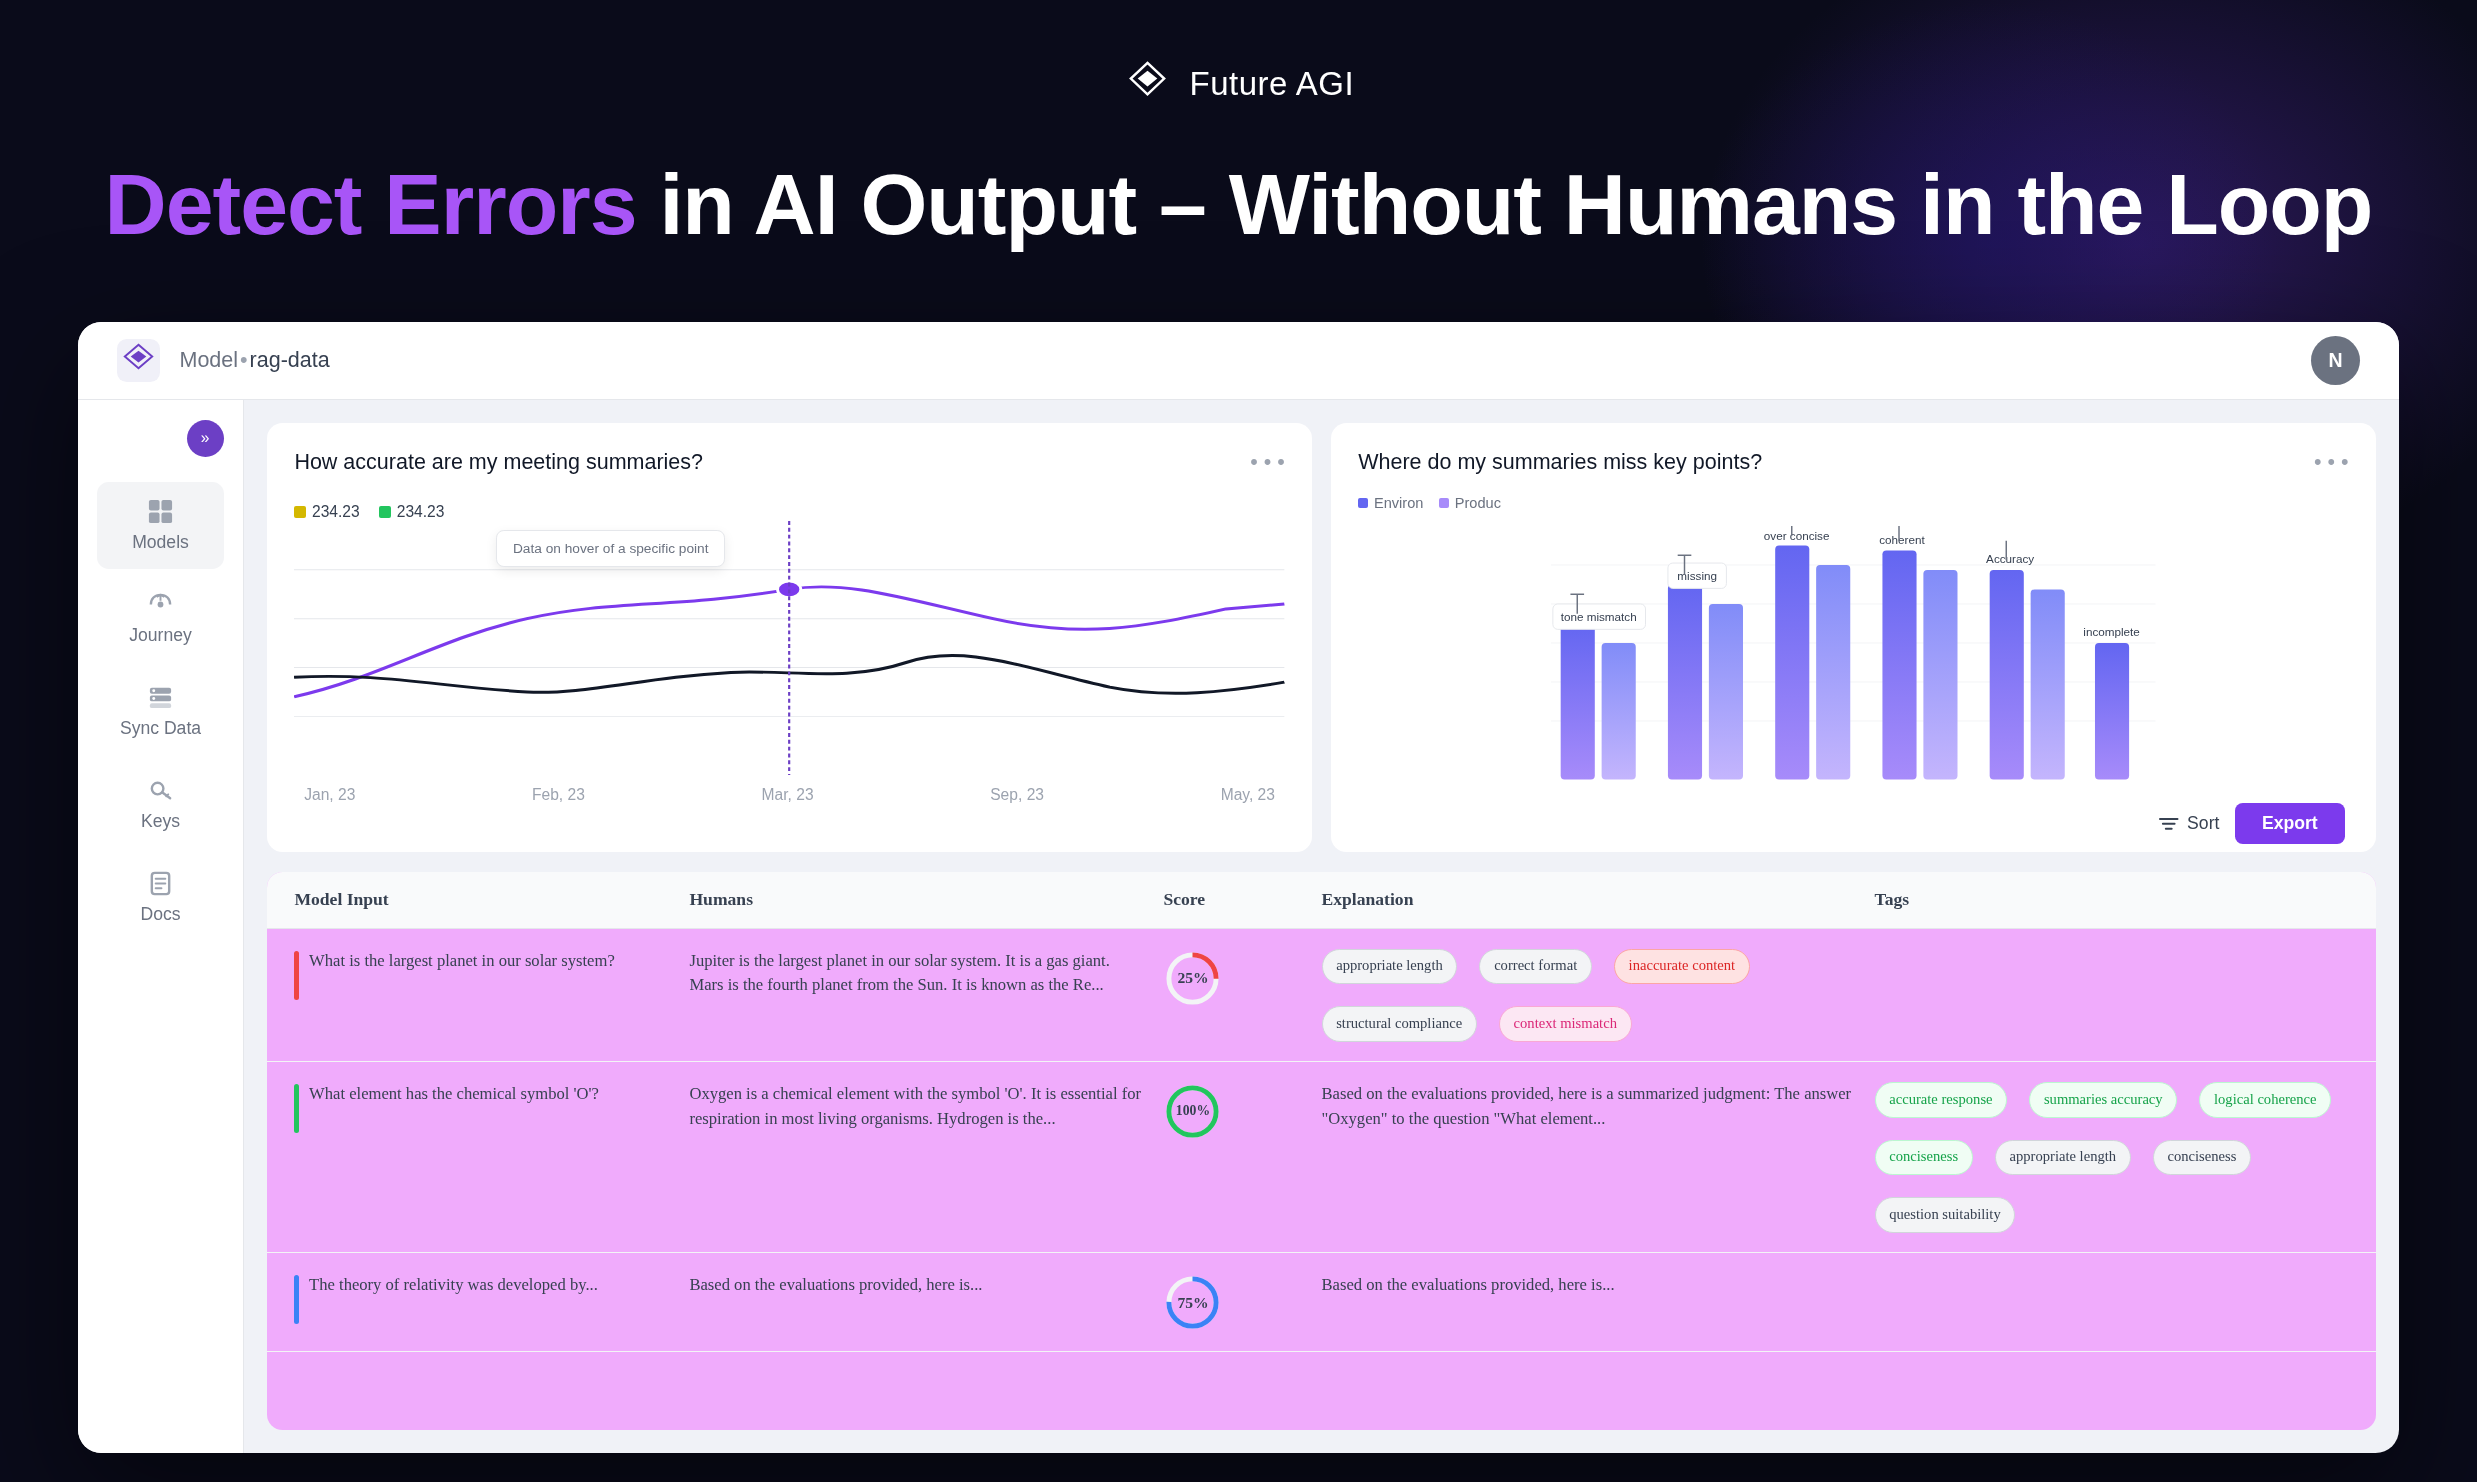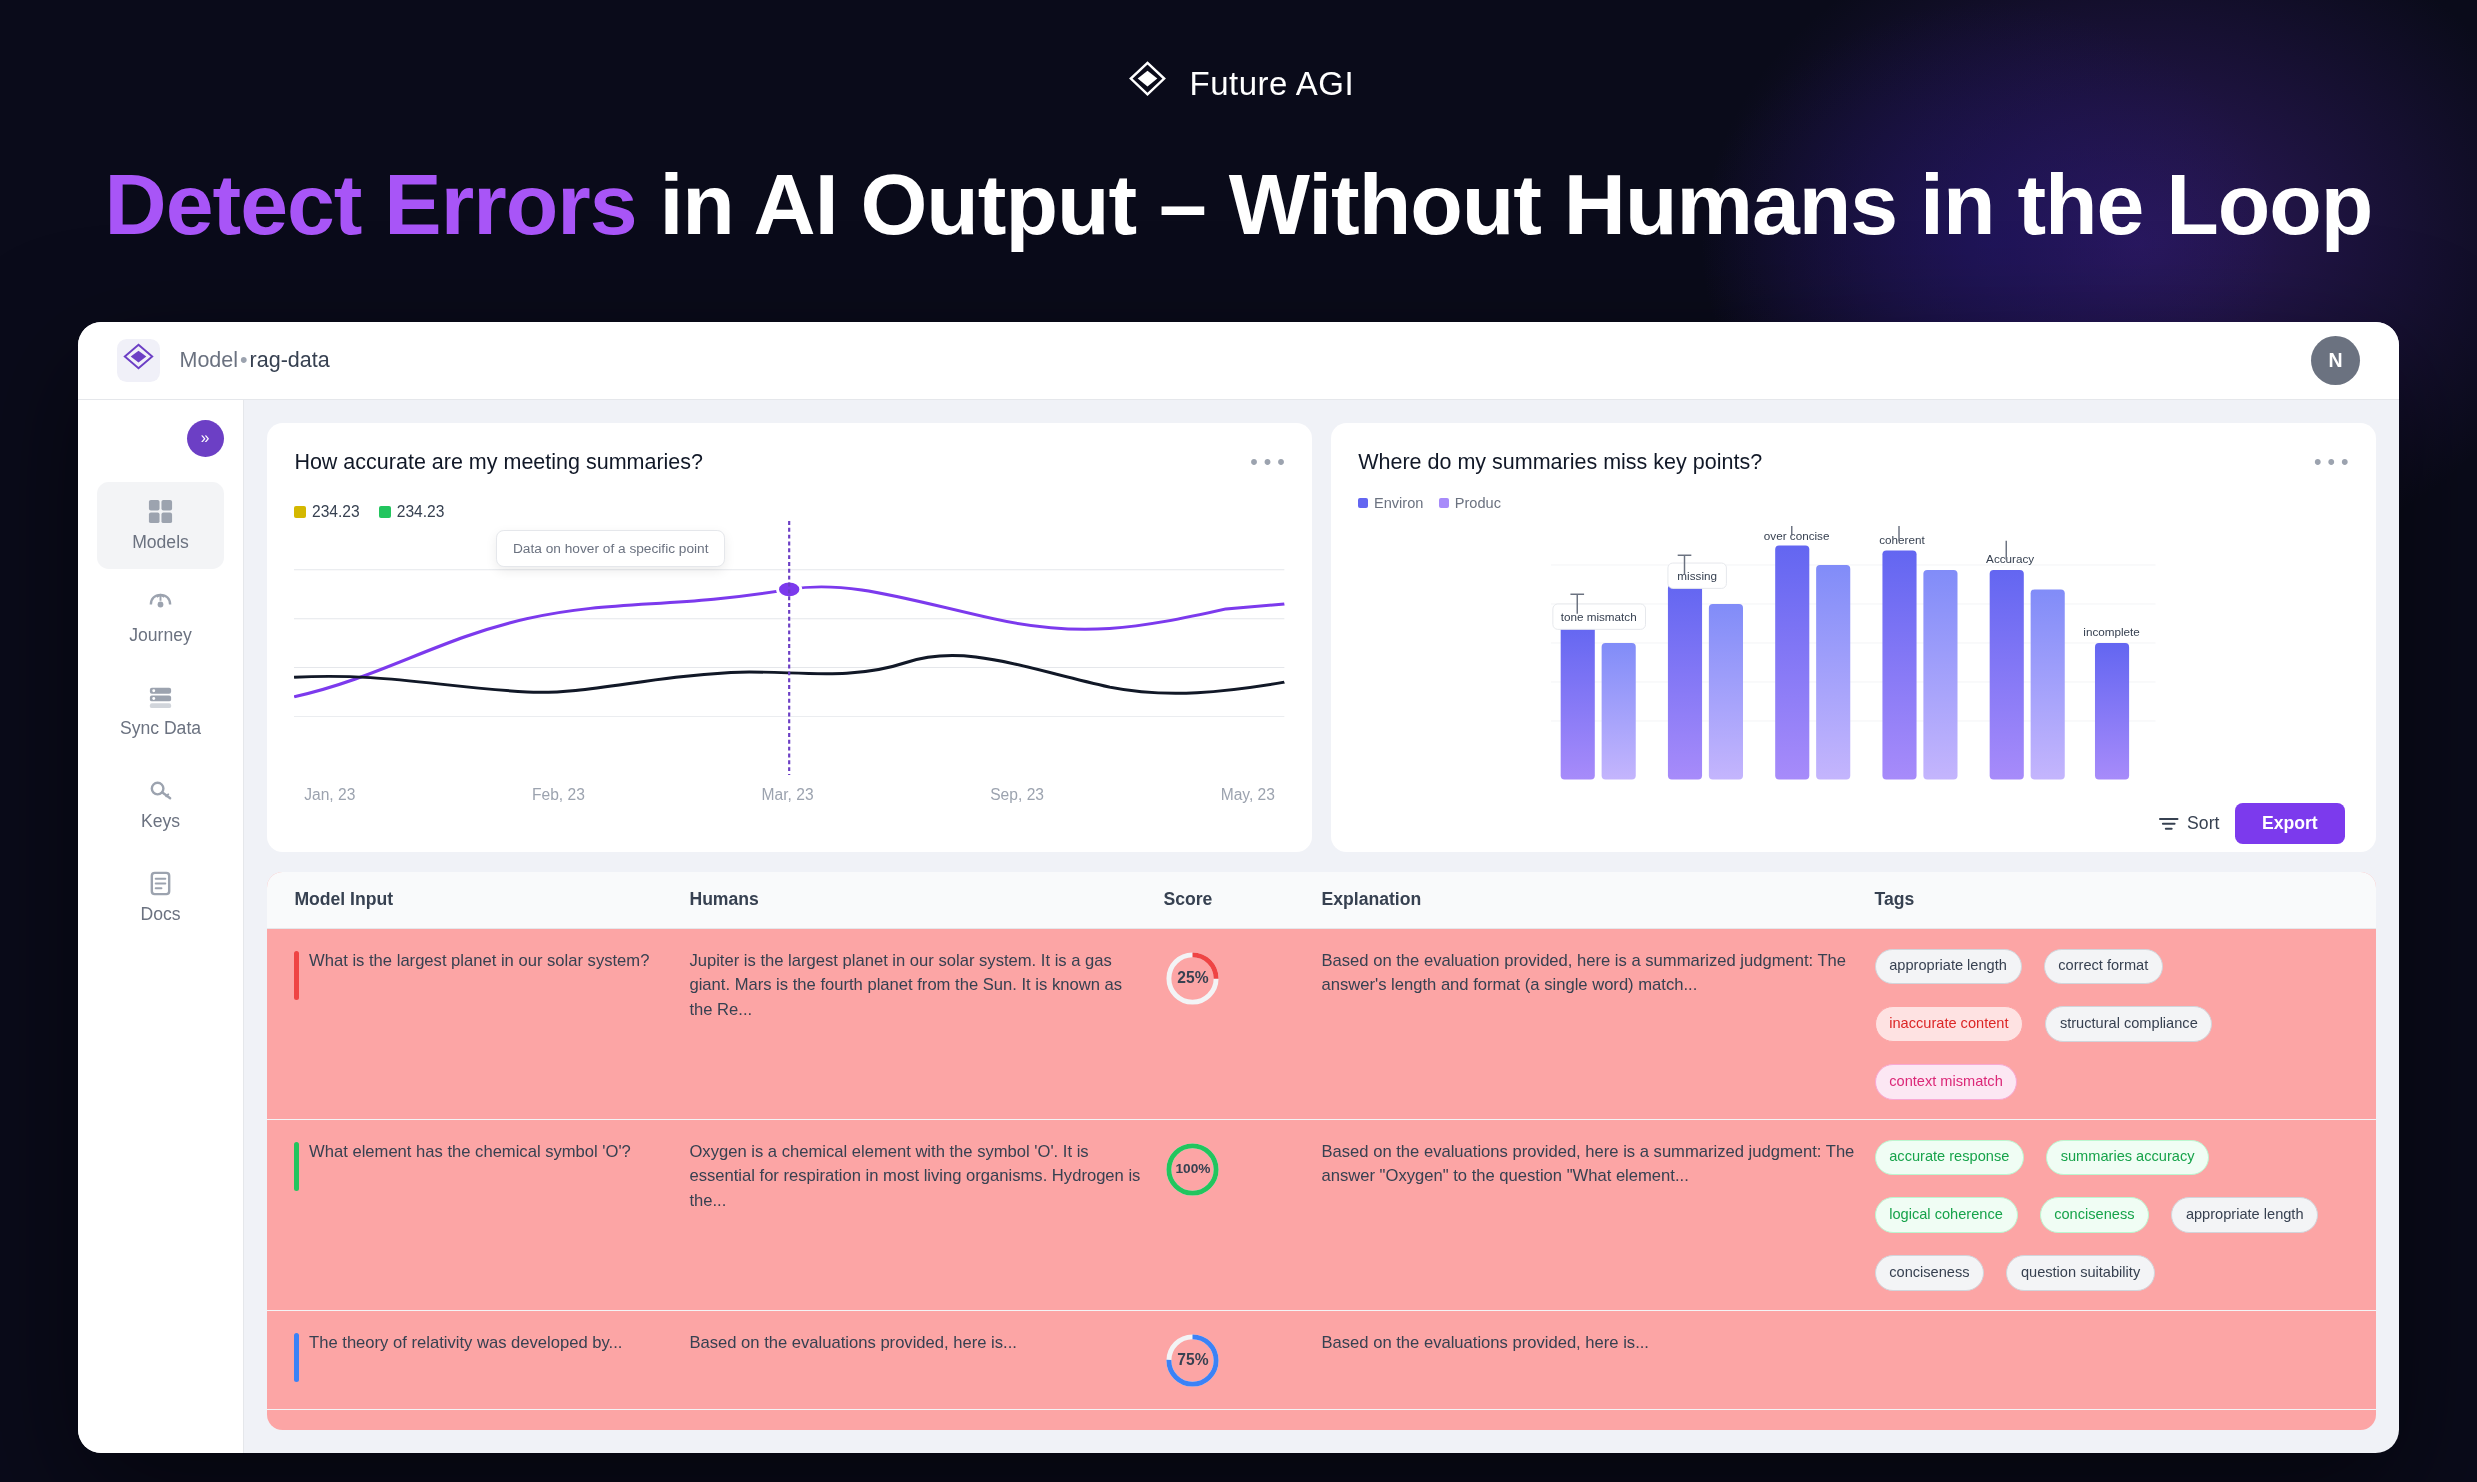--- a/index.html
+++ b/index.html
@@ -315,24 +315,25 @@
       color: white;
       font-size: 17.6px;
       font-weight: 600;
       padding: 9.8px 27px;
       border-radius: 7.8px;
       cursor: pointer;
     }
 
     
     .table-card {
-      background: #fca5a5;
+      background: #f0abfc;
       border-radius: 15.6px;
       overflow: hidden;
       flex: 1;
+      font-family: Liberation Serif, serif;
     }
     .table-header-row {
       display: grid;
       grid-template-columns: 1fr 1.2fr 0.4fr 1.4fr 1.2fr;
       padding: 17.6px 27px;
       background: #f9fafb;
       border-bottom: 1px solid #e5e7eb;
     }
     .table-header-cell {
       font-size: 17.6px;
@@ -669,21 +670,20 @@
           <div class="table-cell">Jupiter is the largest planet in our solar system. It is a gas giant. Mars is the fourth planet from the Sun. It is known as the Re...</div>
           <div class="table-cell">
             <div class="score-circle">
               <svg width="59" height="59" viewBox="0 0 60 60">
                 <circle cx="30" cy="30" r="24" fill="none" stroke="#f3f4f6" stroke-width="5"></circle>
                 <circle cx="30" cy="30" r="24" fill="none" stroke="#ef4444" stroke-width="5" stroke-dasharray="37.7 113.1" stroke-dashoffset="0" transform="rotate(-90 30 30)"></circle>
               </svg>
               <span class="score-text" style="position:absolute;">25%</span>
             </div>
           </div>
-          <div class="table-cell">Based on the evaluation provided, here is a summarized judgment: The answer's length and format (a single word) match...</div>
           <div class="table-cell tags-cell">
             <span class="tag tag-gray">appropriate length</span>
             <span class="tag tag-gray">correct format</span>
             <span class="tag tag-red">inaccurate content</span>
             <span class="tag tag-gray">structural compliance</span>
             <span class="tag tag-pink">context mismatch</span>
           </div>
         </div>
 
         <div class="table-row">

